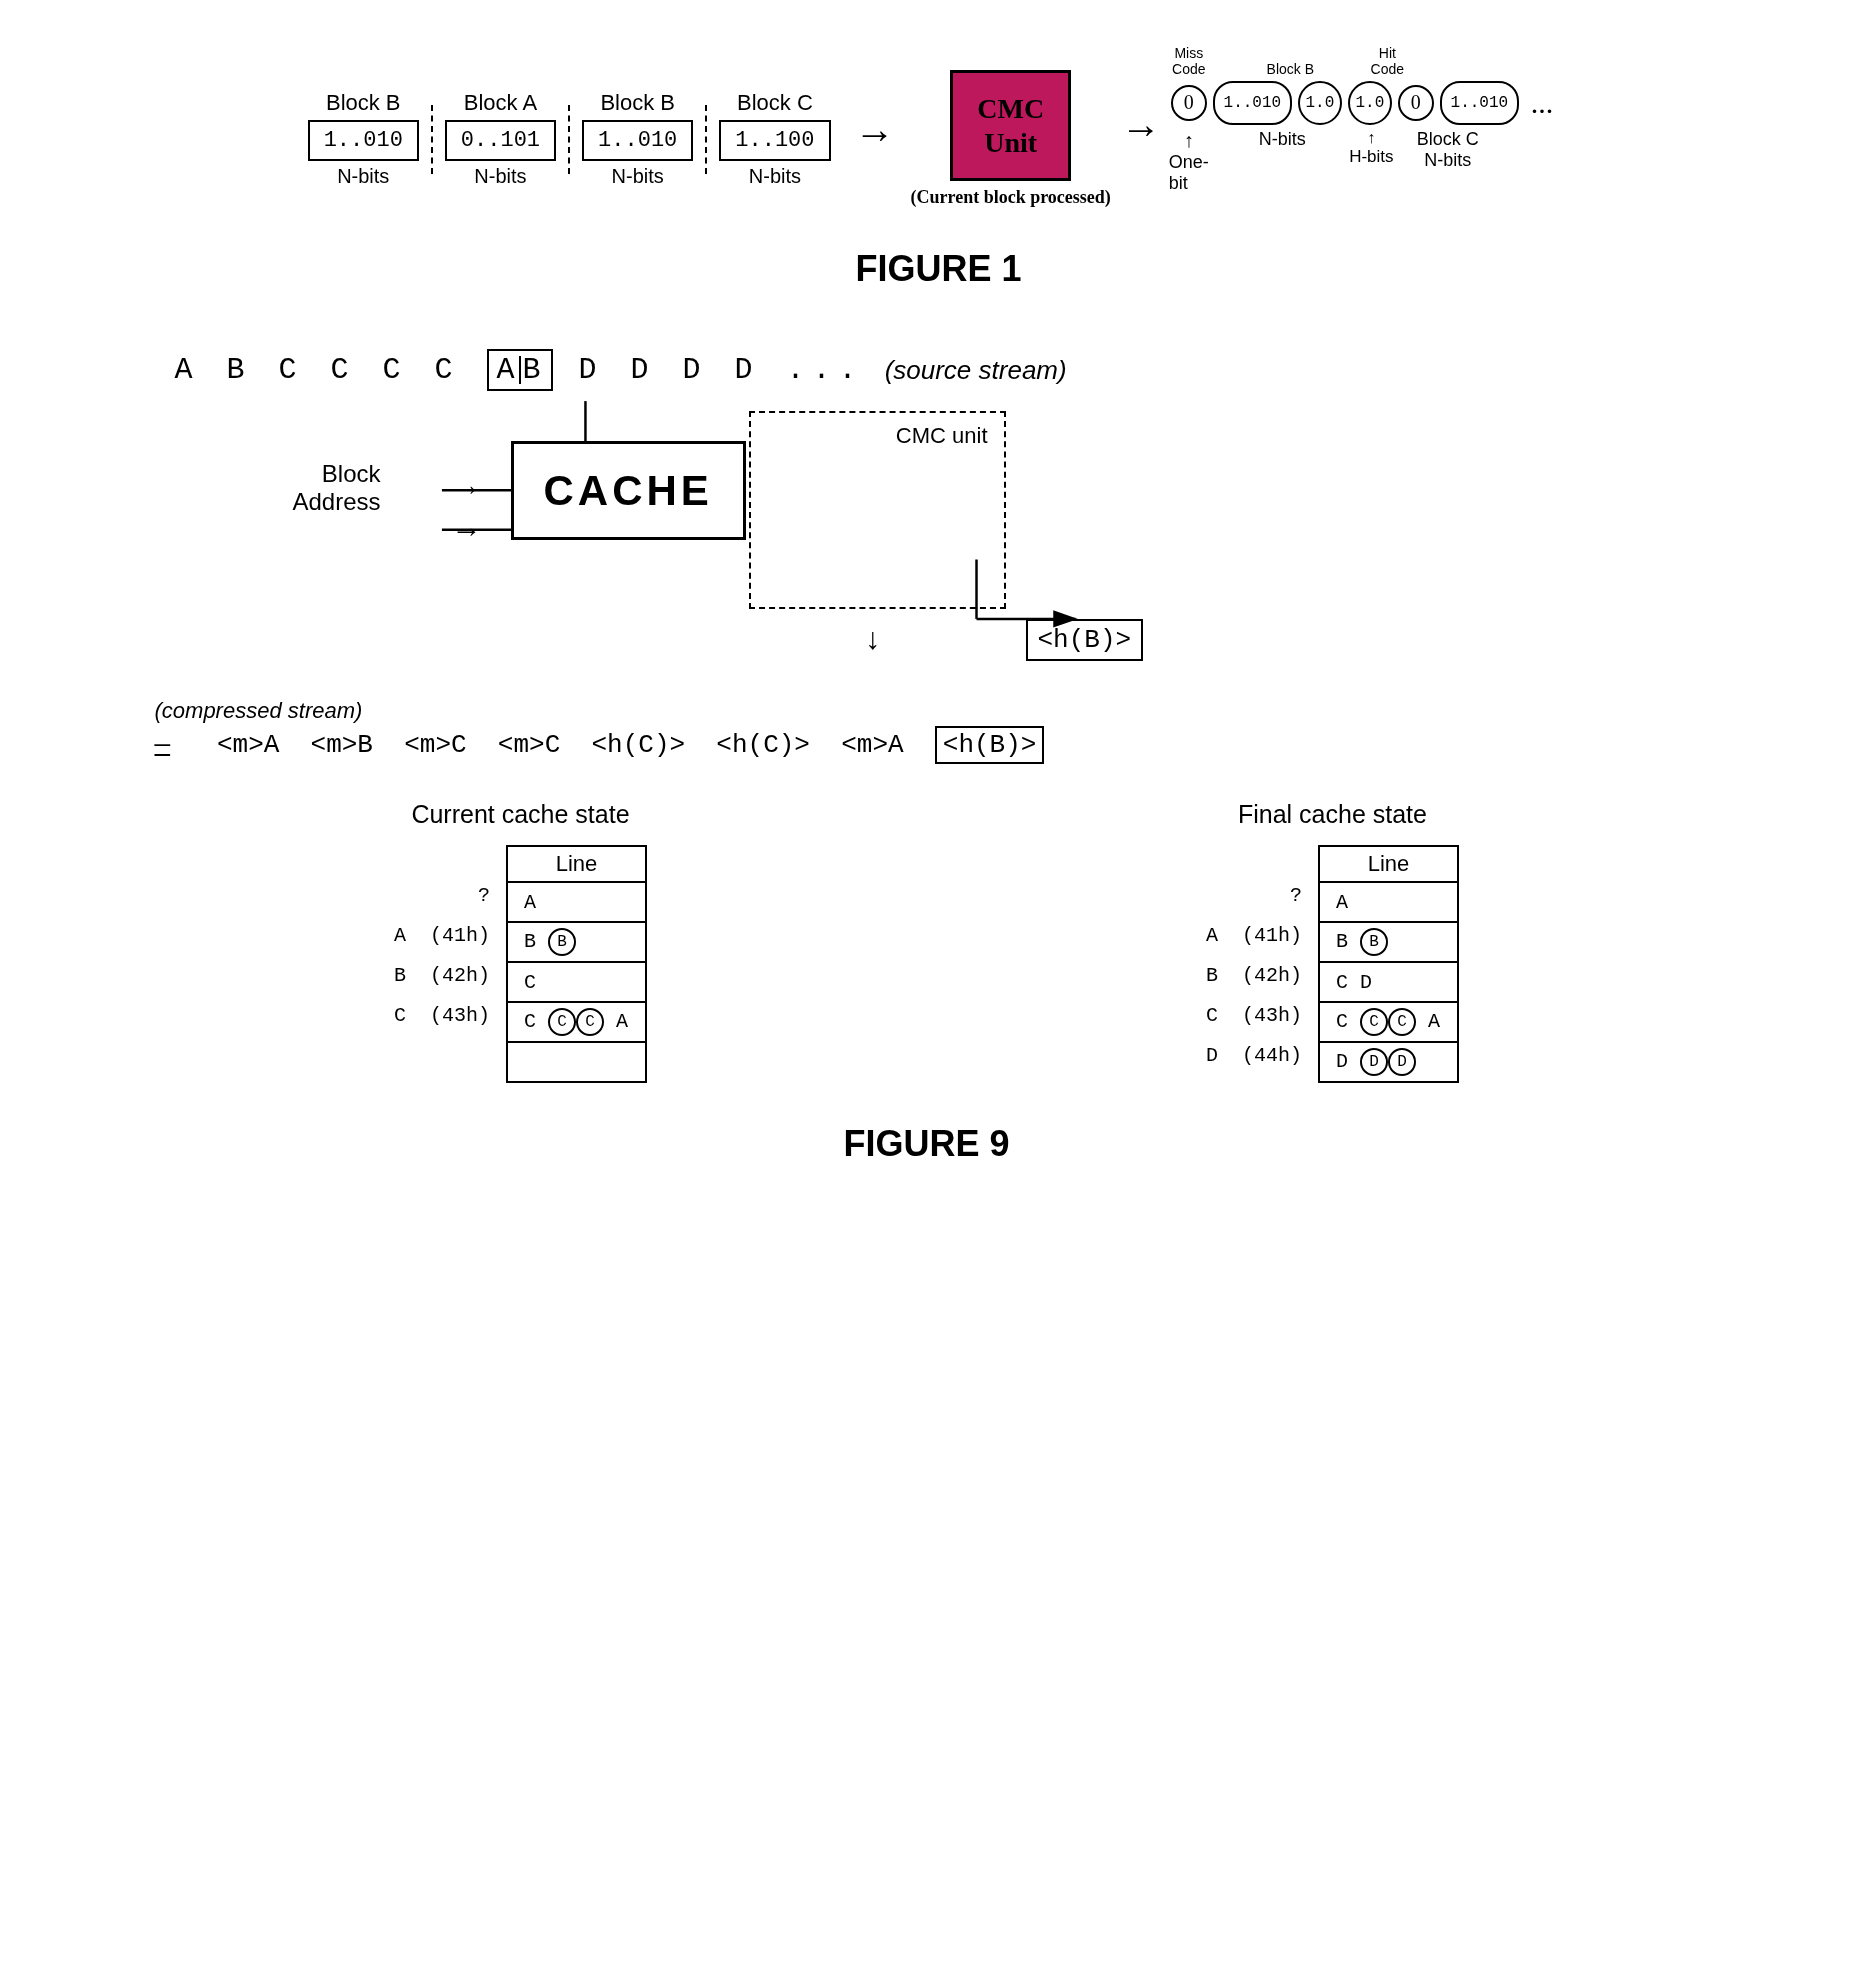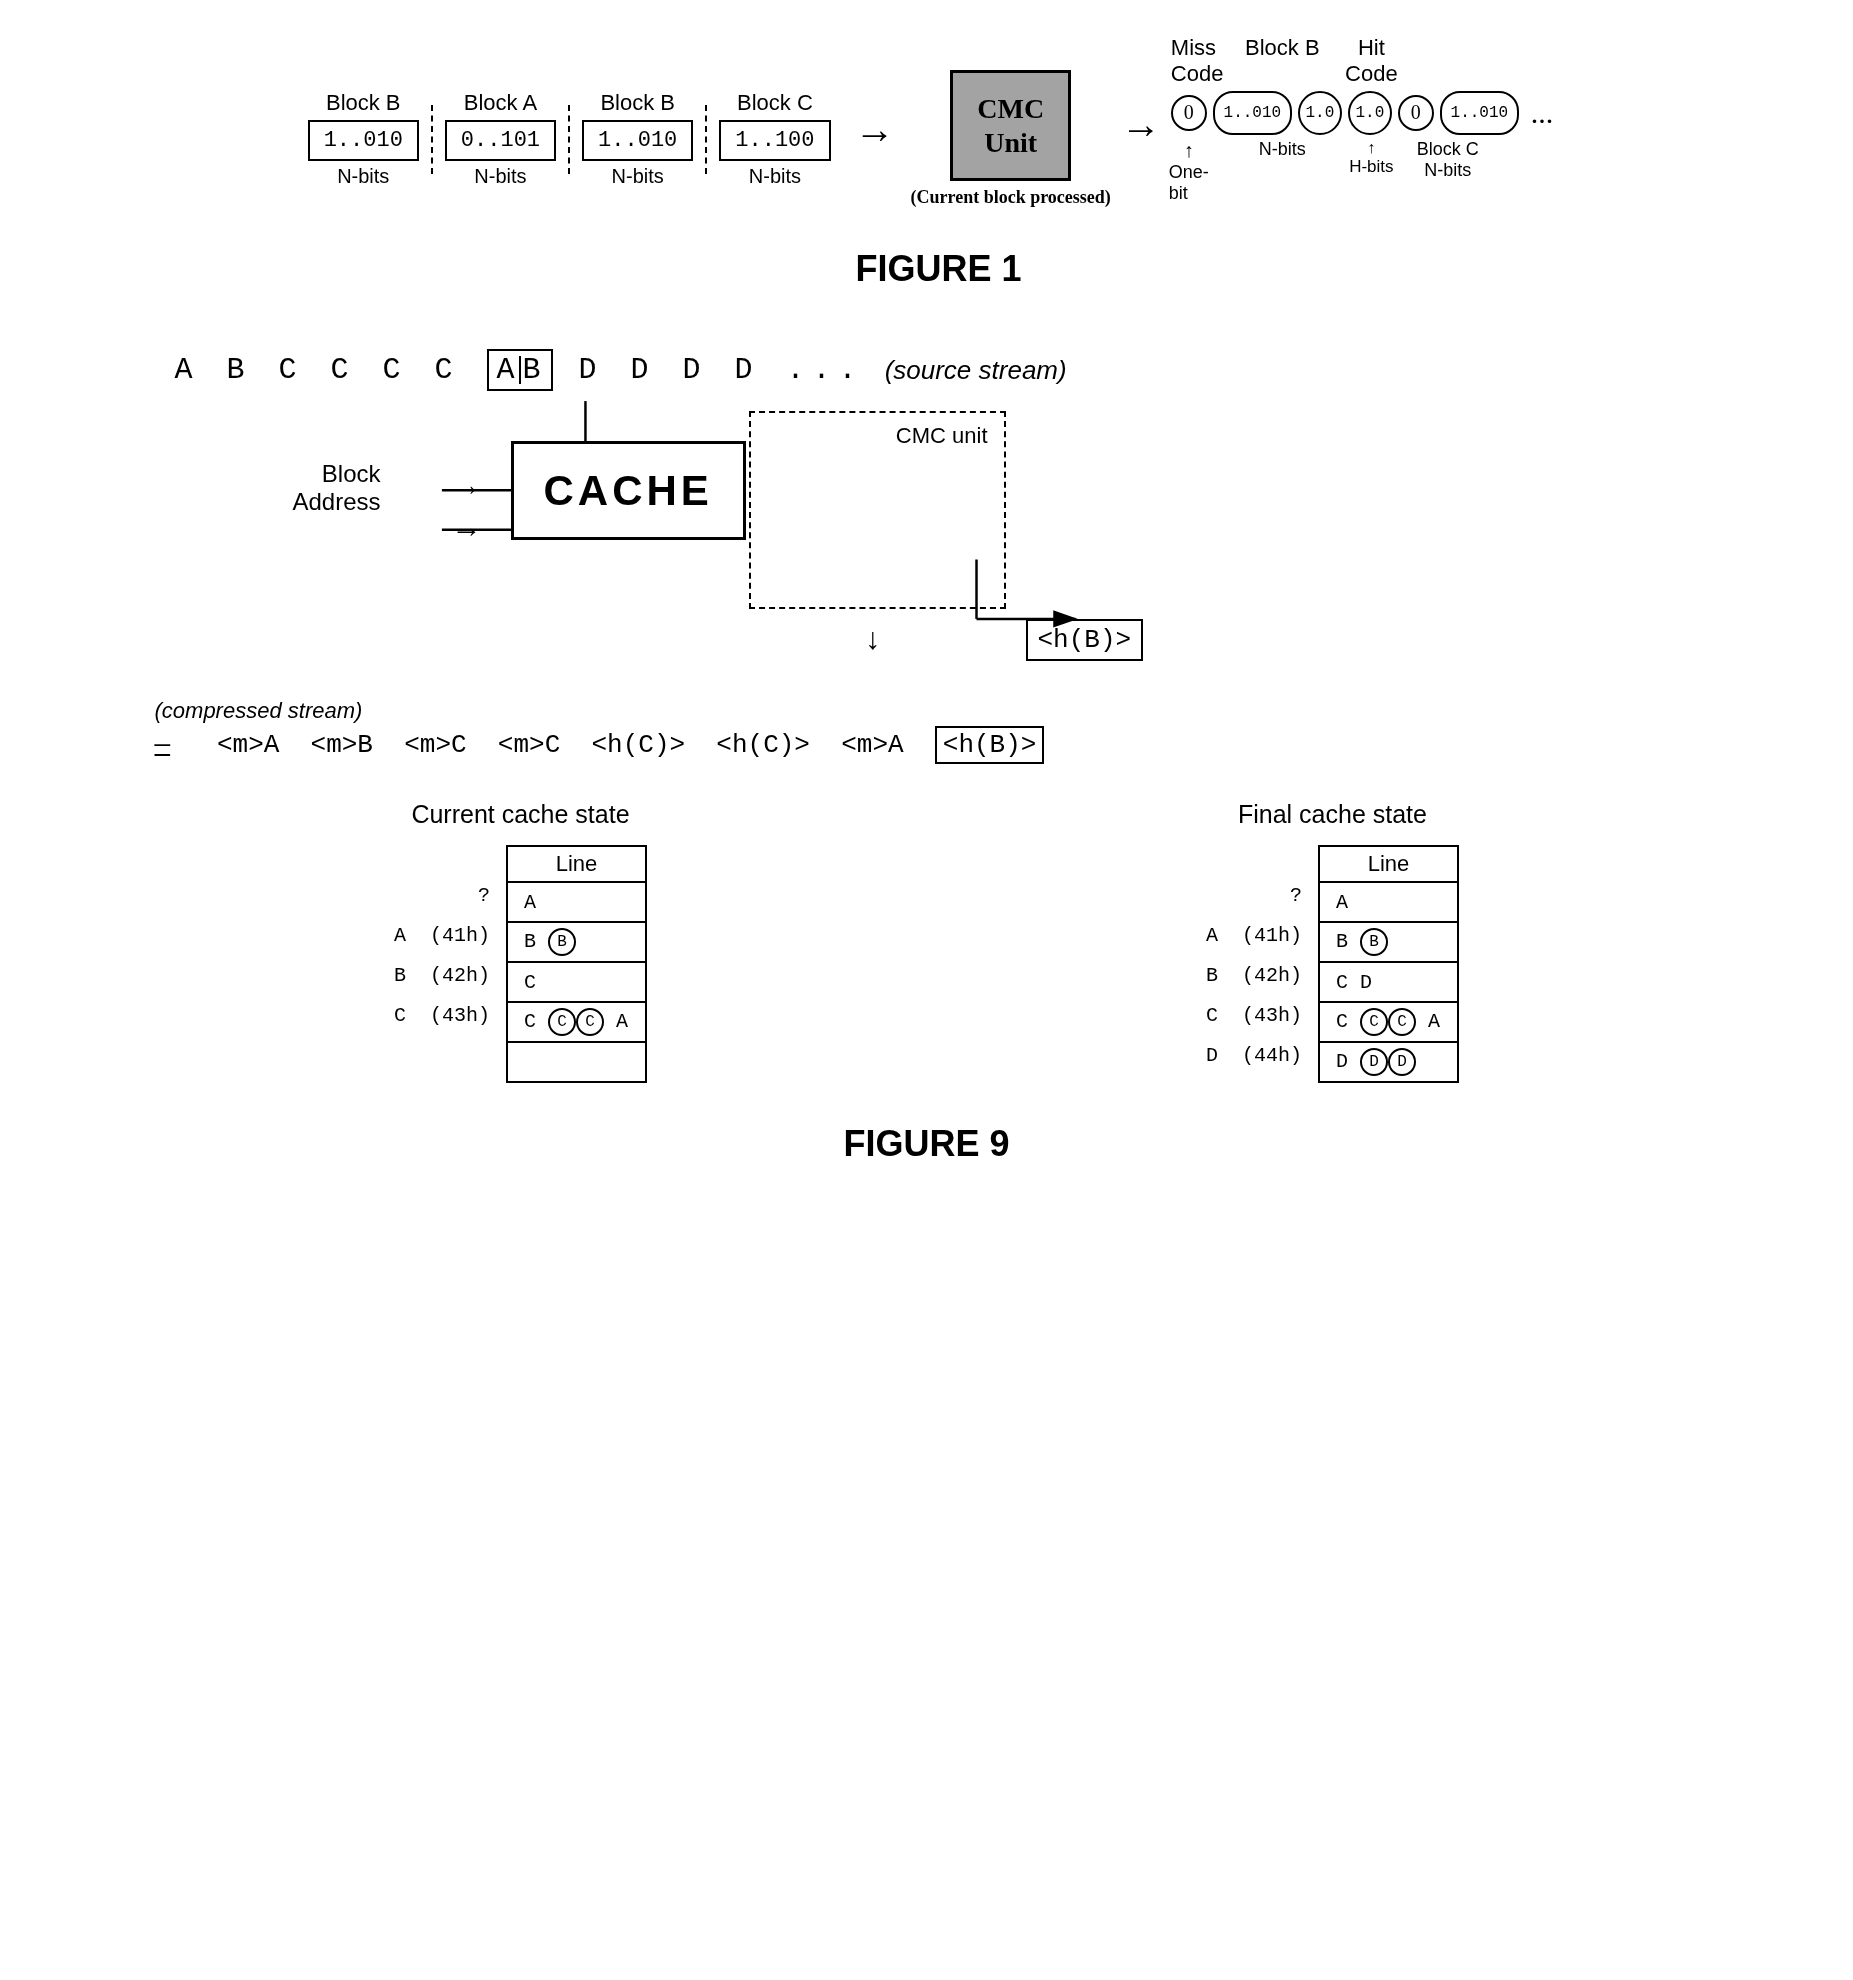--- a/index.html
+++ b/index.html
@@ -65,21 +65,21 @@
     }
 
     .dashed-separator {
       border-left: 2px dashed #000;
       height: 69px;
       margin: 0 4px;
     }
 
     .cmc-box {
       border: 3px solid #000;
-      background: #a3a3a3;
+      background: #be185d;
       padding: 19px 24px;
       text-align: center;
       font-size: 28px;
       font-weight: bold;
       line-height: 1.2;
       min-width: 119px;
     }
 
     .cmc-label {
       font-size: 18px;
@@ -322,21 +322,21 @@
         <div class="cmc-box">CMC<br>Unit</div>
         <div class="cmc-label">(Current block processed)</div>
       </div>
 
       <div style="display:flex; align-items:center; margin: 0 10px; margin-top: -30px;">
         <span style="font-size:40px;">→</span>
       </div>
 
       <div style="display:flex; flex-direction:column; align-items:flex-start; margin-top: -40px;">
 
-        <div style="display:flex; gap:6px; margin-bottom:4px; font-size:22px; font-family:Arial,sans-serif;">
+        <div style="display:flex; align-items:flex-end; gap:14px; margin-bottom:4px; font-size:14px; font-family:Arial,sans-serif;">
           <span style="width:36px; text-align:center;">Miss<br>Code</span>
           <span style="width:79px; text-align:center; margin-left:30px;">Block B</span>
           <span style="width:59px; text-align:center; margin-left:14px;">Hit<br>Code</span>
         </div>
 
         <div style="display:flex; align-items:center; gap:6px;">
 
           <div style="display:flex; flex-direction:column; align-items:center;">
             <div class="zero-circle">0</div>
           </div>

